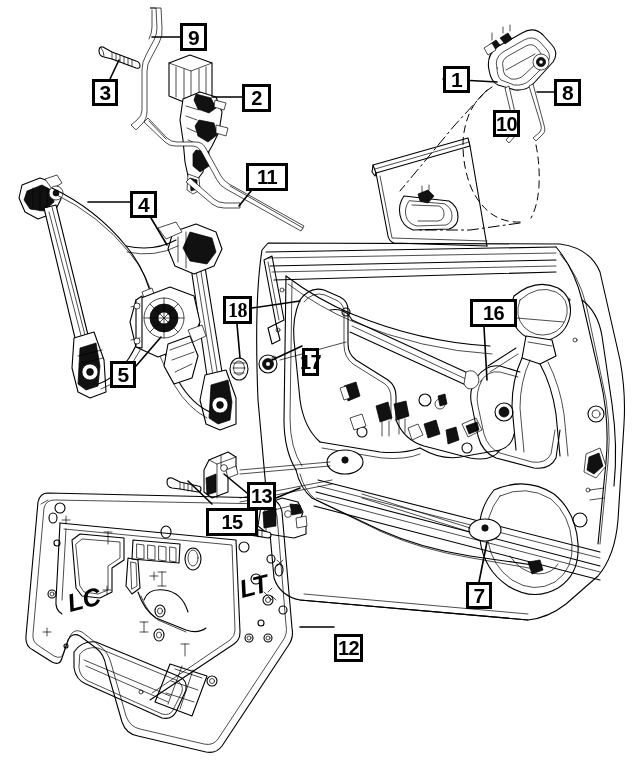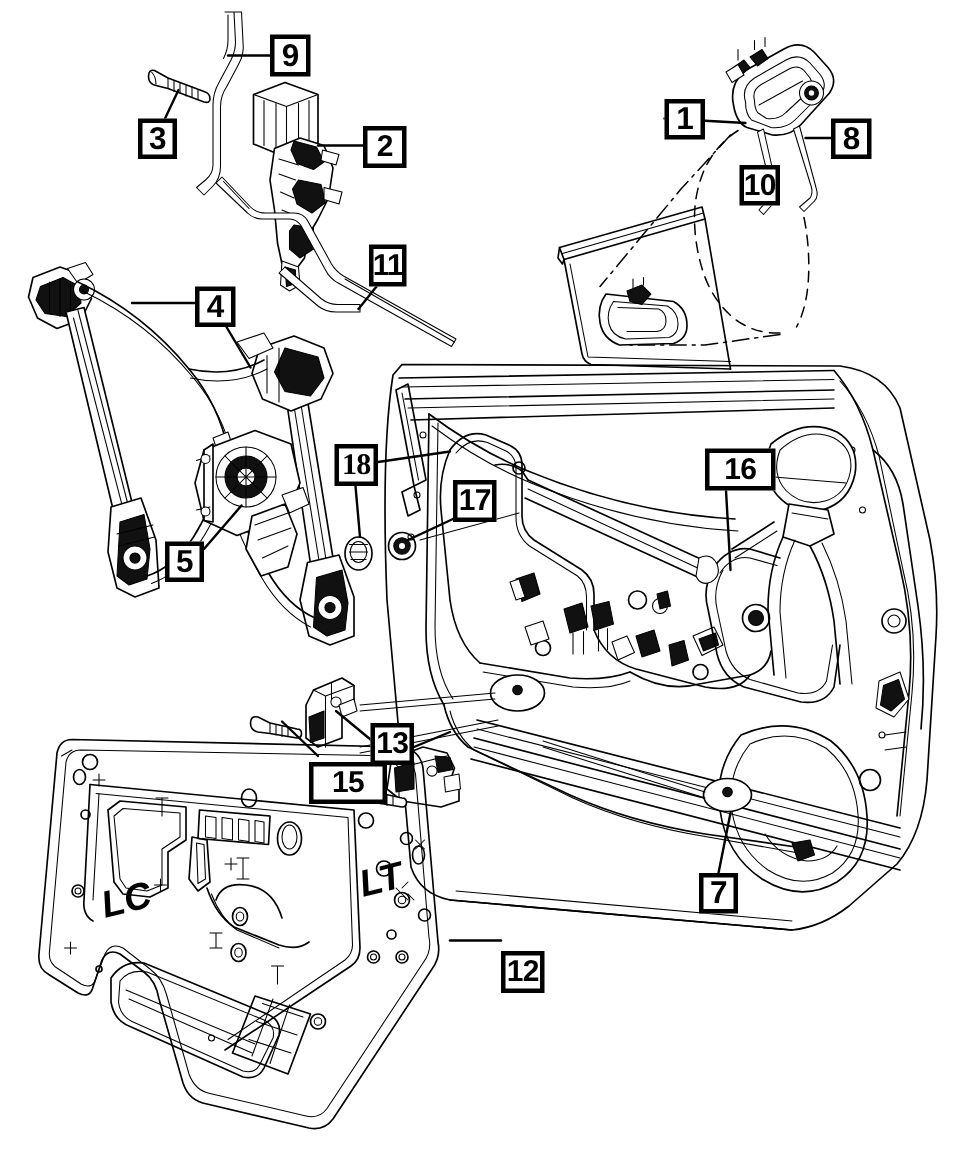--- a/index.html
+++ b/index.html
@@ -511,21 +511,21 @@
 
 <div class="callout c1d" style="left:443px;top:66px;width:27px;height:27px;">1</div>
 <div class="callout c2d" style="left:242px;top:84px;width:29px;height:28px;">2</div>
 <div class="callout c1d" style="left:92px;top:79px;width:26px;height:27px;">3</div>
 <div class="callout c1d" style="left:130px;top:191px;width:27px;height:27px;">4</div>
 <div class="callout c1d" style="left:110px;top:361px;width:26px;height:27px;">5</div>
 <div class="callout c1d" style="left:466px;top:582px;width:26px;height:27px;">7</div>
 <div class="callout c1d" style="left:554px;top:79px;width:27px;height:27px;">8</div>
 <div class="callout c1d" style="left:180px;top:23px;width:27px;height:28px;">9</div>
 <div class="callout c2d" style="left:493px;top:110px;width:27px;height:27px;">10</div>
-<div class="callout c2d" style="left:246px;top:163px;width:25px;height:28px;">11</div>
+<div class="callout c2d" style="left:246px;top:163px;width:42px;height:28px;">11</div>
 <div class="callout c2d" style="left:334px;top:634px;width:29px;height:28px;">12</div>
 <div class="callout c2d" style="left:247px;top:482px;width:29px;height:28px;">13</div>
 <div class="callout c2d" style="left:206px;top:508px;width:52px;height:28px;">15</div>
 <div class="callout c2d" style="left:470px;top:299px;width:47px;height:28px;">16</div>
-<div class="callout c2d" style="left:302px;top:320px;width:29px;height:28px;">17</div>
+<div class="callout c2d" style="left:302px;top:348px;width:17px;height:28px;">17</div>
 <div class="callout c2d" style="left:223px;top:296px;width:29px;height:28px;font-family:Liberation Serif, serif;">18</div>
 
 </div>
 
 </body></html>

